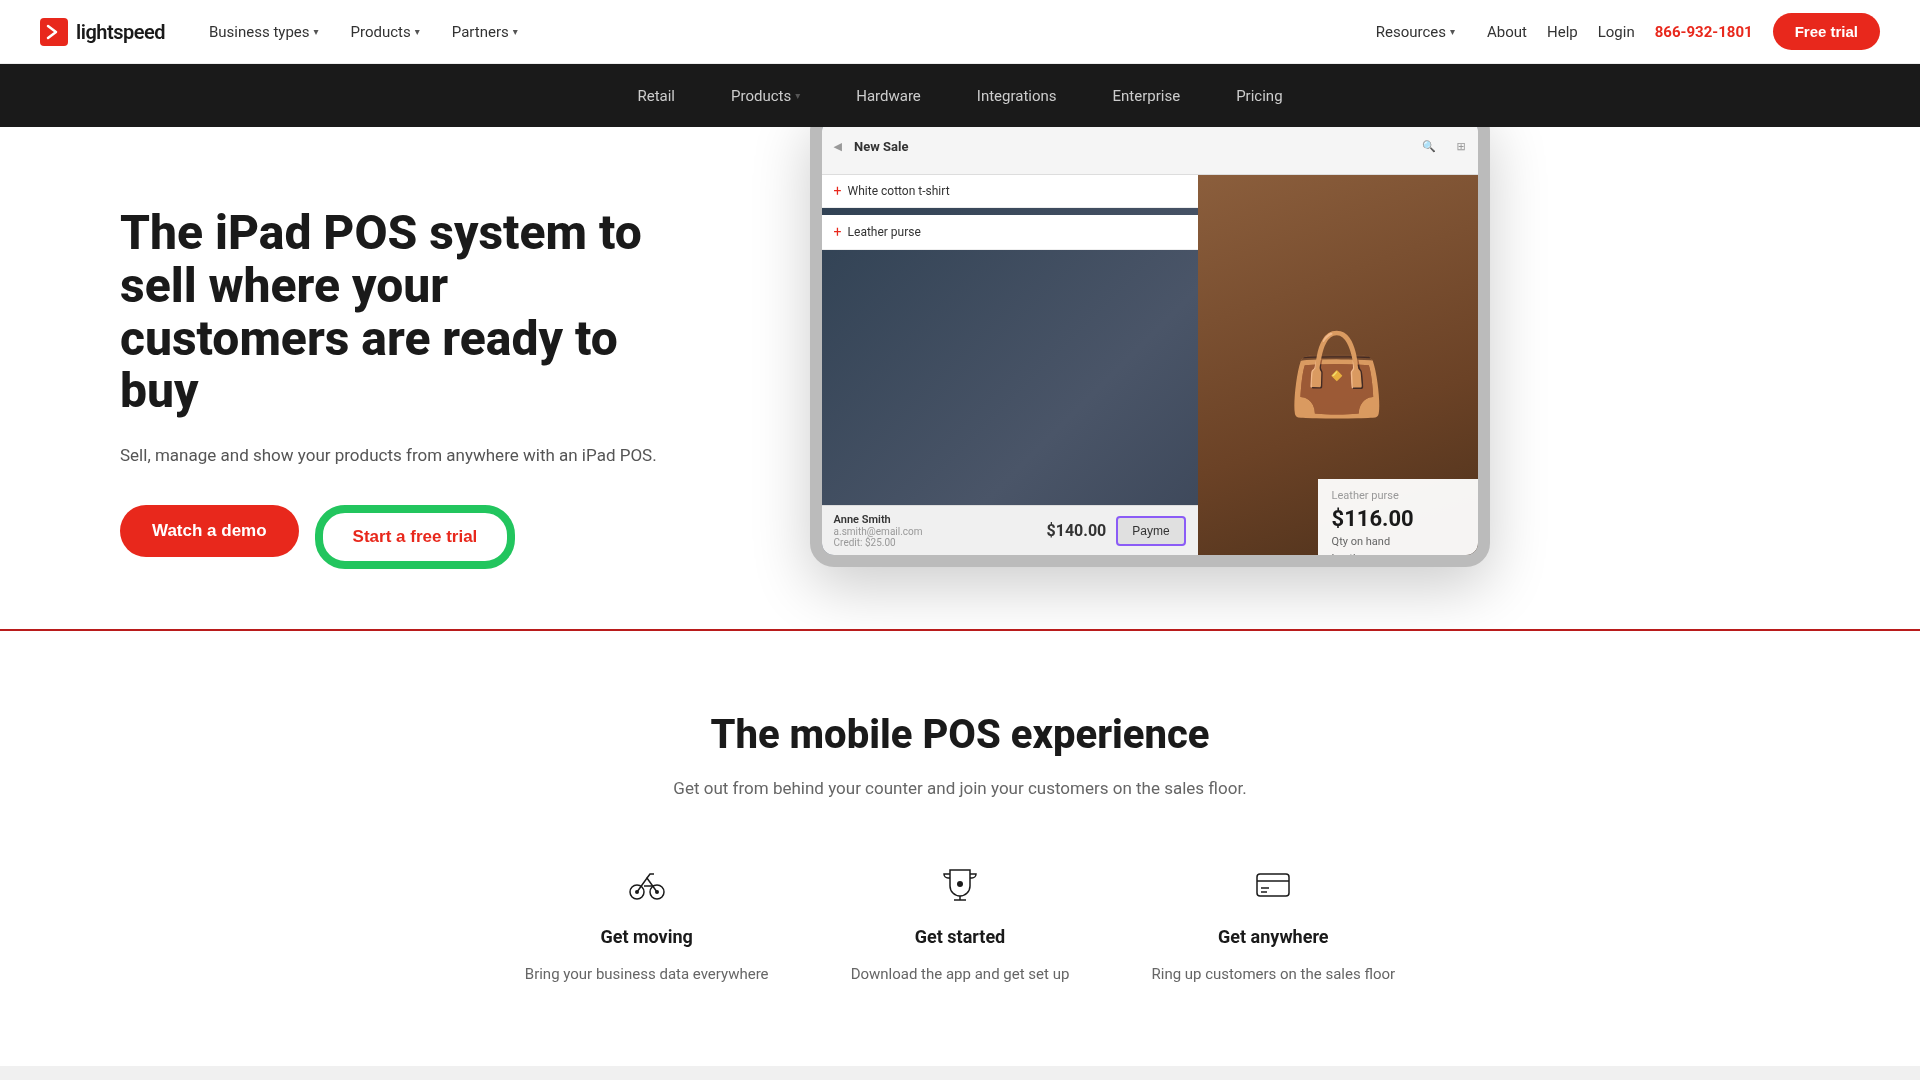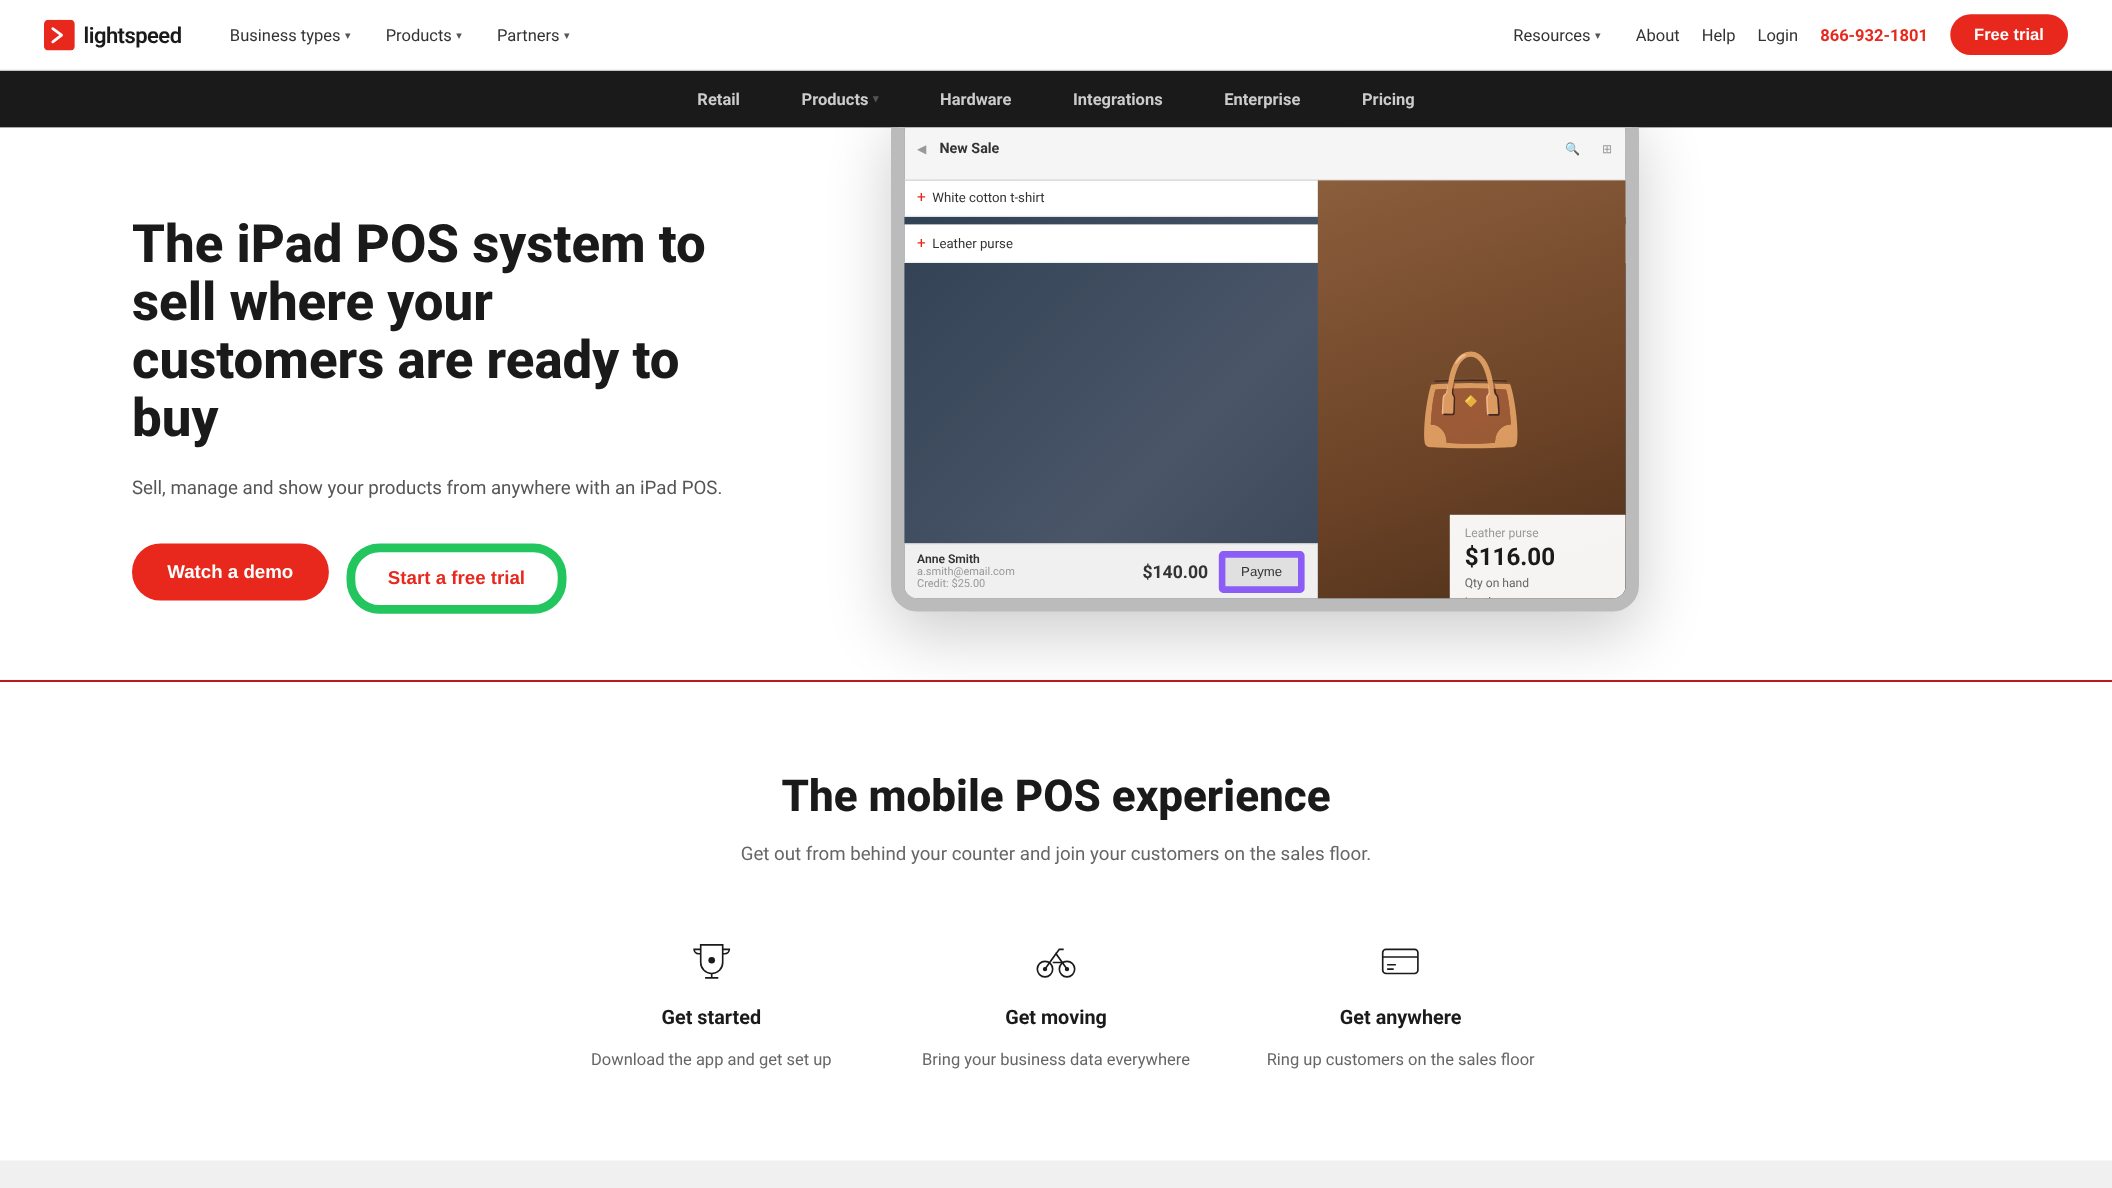--- a/index.html
+++ b/index.html
@@ -82,23 +82,22 @@
       cursor: pointer;
     }
 
     
     .secondary-nav {
       background: #1a1a1a;
       display: flex;
       align-items: center;
       justify-content: center;
       gap: 40px;
-      height: 52px;
+      height: 63px;
       padding: 0 40px;
-      font-weight: bold;
     }
     .secondary-nav-item {
       display: flex;
       align-items: center;
       gap: 4px;
       color: #ccc;
       font-size: 15px;
       cursor: pointer;
       padding: 4px 8px;
       white-space: nowrap;
@@ -287,21 +286,21 @@
       border-top: 1px solid #ddd;
       display: flex;
       align-items: center;
       justify-content: space-between;
       padding: 0 12px;
       font-size: 12px;
       color: #333;
     }
     .pay-btn {
       background: #e0e0e0;
-      border: 6px solid #8b5cf6;
+      border: 2px solid #8b5cf6;
       border-radius: 4px;
       padding: 6px 14px;
       font-size: 12px;
       color: #333;
     }
     
     .bag-image {
       width: 100%;
       height: 100%;
       display: flex;
@@ -490,51 +489,51 @@
 
   <section class="mobile-pos-section">
     <h2 class="section-title">The mobile POS experience</h2>
     <p class="section-subtitle">Get out from behind your counter and join your customers on the sales floor.</p>
 
     <div class="features-grid">
 
       <div class="feature-item">
         <div class="feature-icon">
           <svg viewBox="0 0 40 40" stroke="#1a1a1a" fill="none" stroke-width="1.5">
-            <path d="M10 6 h20 v16 a10 10 0 0 1 -20 0 Z"></path>
-            <path d="M10 10 H4 a4 4 0 0 0 4 4 h2"></path>
-            <path d="M30 10 h6 a4 4 0 0 1 -4 4 h-2"></path>
-            <path d="M20 32 v4"></path>
-            <path d="M14 36 h12"></path>
-            <circle cx="20" cy="20" r="3" fill="#1a1a1a" stroke="none"></circle>
-          </svg>
-        </div>
-        <div class="feature-title">Get started</div>
-        <div class="feature-desc">Download the app and get set up</div>
-      </div>
-
-      <div class="feature-item">
-        <div class="feature-icon">
-          <svg viewBox="0 0 40 40" stroke="#1a1a1a" fill="none" stroke-width="1.5">
             <circle cx="10" cy="28" r="7"></circle>
             <circle cx="30" cy="28" r="7"></circle>
             <circle cx="10" cy="28" r="2" fill="#1a1a1a" stroke="none"></circle>
             <circle cx="30" cy="28" r="2" fill="#1a1a1a" stroke="none"></circle>
             <path d="M10 28 L20 14 L30 28"></path>
             <path d="M20 14 L23 10 h4"></path>
             <path d="M17 22 h10"></path>
           </svg>
         </div>
         <div class="feature-title">Get moving</div>
         <div class="feature-desc">Bring your business data everywhere</div>
       </div>
 
       <div class="feature-item">
         <div class="feature-icon">
           <svg viewBox="0 0 40 40" stroke="#1a1a1a" fill="none" stroke-width="1.5">
+            <path d="M10 6 h20 v16 a10 10 0 0 1 -20 0 Z"></path>
+            <path d="M10 10 H4 a4 4 0 0 0 4 4 h2"></path>
+            <path d="M30 10 h6 a4 4 0 0 1 -4 4 h-2"></path>
+            <path d="M20 32 v4"></path>
+            <path d="M14 36 h12"></path>
+            <circle cx="20" cy="20" r="3" fill="#1a1a1a" stroke="none"></circle>
+          </svg>
+        </div>
+        <div class="feature-title">Get started</div>
+        <div class="feature-desc">Download the app and get set up</div>
+      </div>
+
+      <div class="feature-item">
+        <div class="feature-icon">
+          <svg viewBox="0 0 40 40" stroke="#1a1a1a" fill="none" stroke-width="1.5">
             <rect x="4" y="10" width="32" height="22" rx="3"></rect>
             <line x1="4" y1="17" x2="36" y2="17"></line>
             <line x1="8" y1="24" x2="16" y2="24"></line>
             <line x1="8" y1="28" x2="14" y2="28"></line>
           </svg>
         </div>
         <div class="feature-title">Get anywhere</div>
         <div class="feature-desc">Ring up customers on the sales floor</div>
       </div>
 

